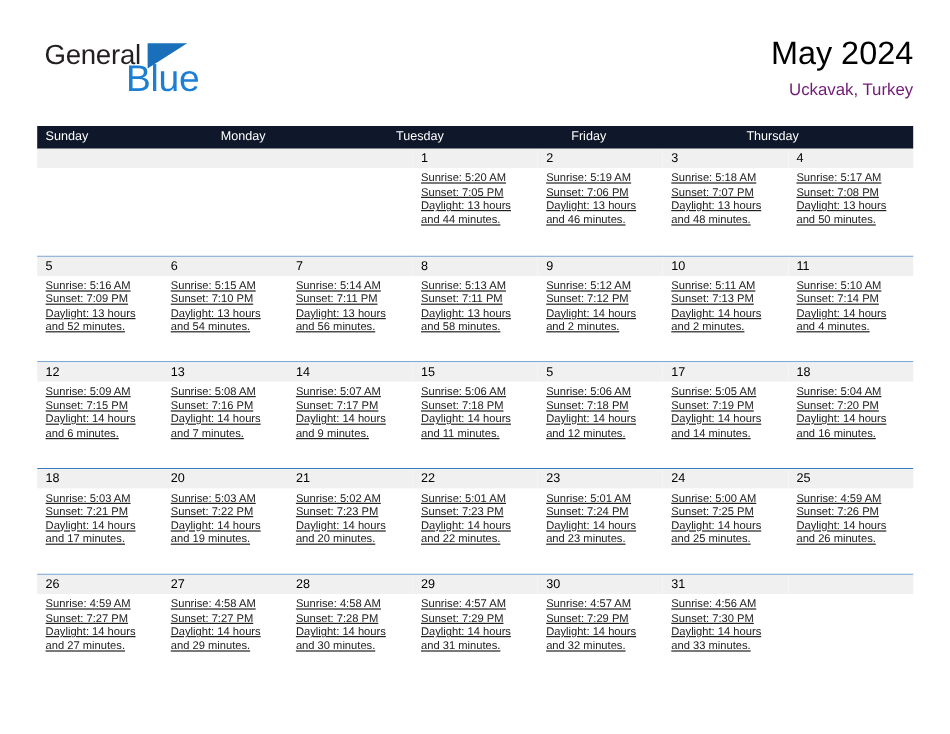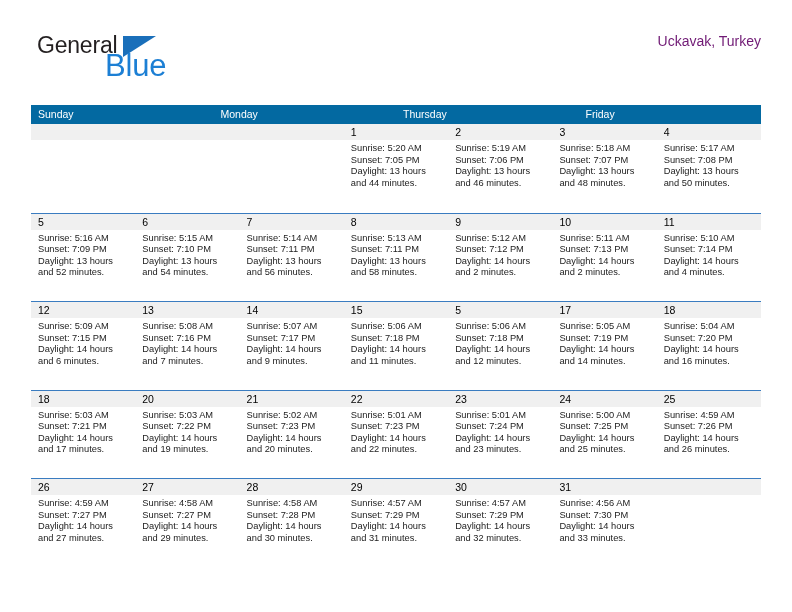--- a/index.html
+++ b/index.html
@@ -86,21 +86,21 @@
 
   
   .calendar {
     position: absolute;
     left: 31px;
     top: 105px;
     width: 730px;
   }
   .weekday-row {
     display: flex;
-    background: #0369a1;
+    background: #0f172a;
     height: 19px;
   }
   .weekday {
     flex: 1 1 0;
     color: #ffffff;
     font-size: 10.5px;
     line-height: 19px;
     padding-left: 7px;
     box-sizing: border-box;
     white-space: nowrap;
@@ -131,20 +131,21 @@
     line-height: 16px;
     color: #000000;
     padding-left: 7px;
     display: block;
   }
   .day-info {
     padding: 3px 6px 0 7px;
     font-size: 9.3px;
     line-height: 11.6px;
     color: #222222;
+    text-decoration: underline;
   }
   .day-info div {
     white-space: nowrap;
   }
   .day-cell.empty .day-number-band {
     background: #f0f0f0;
   }
 </style>
 </head>
 <body>
@@ -153,31 +154,33 @@
 
   <div class="top-bar">
 
     <div class="brand">
       <span class="brand-general">General</span>
       <span class="brand-triangle"></span>
       <span class="brand-blue">Blue</span>
     </div>
 
     <div class="title-block">
+      <h1 class="cal-title">May 2024</h1>
       <p class="cal-subtitle">Uckavak, Turkey</p>
     </div>
 
   </div>
 
   <div class="calendar">
     <div class="weekday-row">
         <div class="weekday">Sunday</div>
         <div class="weekday">Monday</div>
+        <div class="weekday">Tuesday</div>
+        <div class="weekday">Friday</div>
         <div class="weekday">Thursday</div>
-        <div class="weekday">Friday</div>
       </div>
     <div>
         <div class="week-row">
           <div class="day-cell empty">
             <div class="day-number-band">
               <span class="day-number"></span>
             </div>
           </div>
           <div class="day-cell empty">
             <div class="day-number-band">

